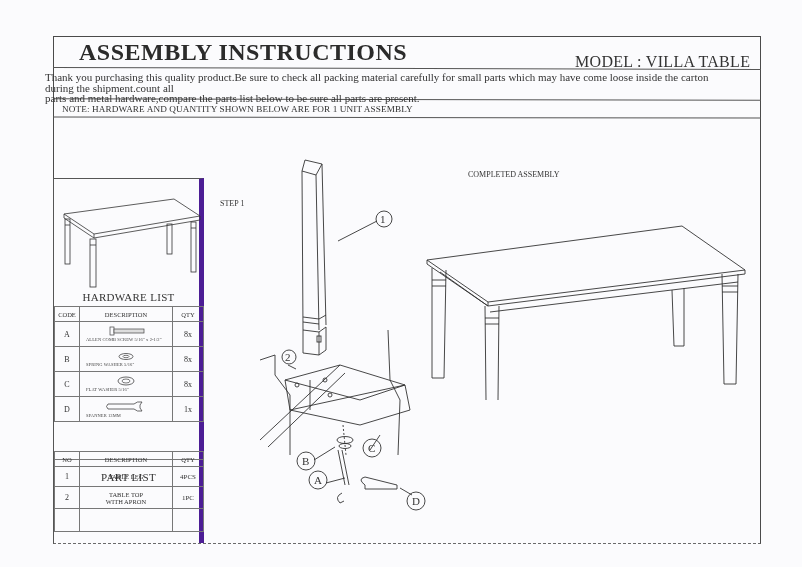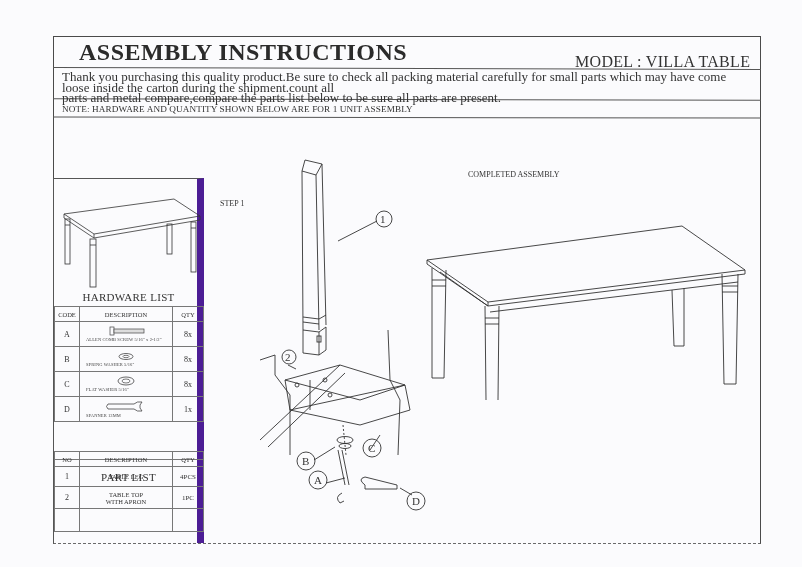--- a/index.html
+++ b/index.html
@@ -13,28 +13,28 @@
   }
   .hline { position:absolute; background:#555; height:1px; }
   .title {
     position:absolute; left:79px; top:39px; font-size:24px; font-weight:bold;
     letter-spacing:0.5px; color:#2b2b2b; white-space:nowrap;
   }
   .model {
     position:absolute; left:552px; top:53px; font-size:16px; color:#333; white-space:nowrap; letter-spacing:0.3px;margin-left:23px;
   }
   .intro {
-    position:absolute; left:62px; top:72px; width:690px; font-size:13px; line-height:10.5px; color:#333;
+    position:absolute; left:45px; top:72px; width:690px; font-size:11px; line-height:10.5px; color:#333;
   }
   .note {
     position:absolute; left:62px; top:104px; font-size:9.2px; color:#333; white-space:nowrap; letter-spacing:0.1px;
   }
   .side {
     position:absolute; left:53px; top:178px; width:151px; height:365px; box-sizing:border-box;
-    border-left:1px solid #555; border-right:7px solid #4c1d95; border-top:1px solid #555;
+    border-left:1px solid #555; border-right:5px solid #4c1d95; border-top:1px solid #555;
   }
   .thumb { position:absolute; left:0; top:0; width:149px; height:110px; }
   .sec-title { position:absolute; left:0; width:149px; text-align:center; font-size:11px; color:#333; letter-spacing:0.3px; }
   table.list { position:absolute; left:0; width:150px; border-collapse:collapse; font-size:6.5px; color:#333; }
   table.list td, table.list th { border:1px solid #777; text-align:center; padding:0; font-weight:normal; }
   table.list th { height:14px; font-size:6.5px; }
   .code { width:24px; font-size:8px !important; }
   .qty { width:30px; font-size:8px !important; }
   .desc-label { display:block; font-size:4.5px; letter-spacing:0.1px; text-align:left; padding-left:6px; color:#444; }
   .step-label { position:absolute; left:220px; top:167px; font-size:8px; color:#333; white-space:nowrap;margin-top:32px; }
@@ -48,21 +48,21 @@
 <div class="page"></div>
 <div class="hline" style="left:53px;top:68px;width:708px;transform:rotate(0.15deg);"></div>
 <div class="hline" style="left:53px;top:99px;width:708px;transform:rotate(0.12deg);"></div>
 <div class="hline" style="left:53px;top:117px;width:708px;transform:rotate(0.1deg);"></div>
 
 <div class="title">ASSEMBLY INSTRUCTIONS</div>
 <div class="model">MODEL : VILLA TABLE</div>
 
 <div class="intro">
   <div>Thank you purchasing this quality product.Be sure to check all packing material carefully for small parts which may have come loose inside the carton during the shipment.count all</div>
-  <div>parts and metal compare,compare the parts list below to be sure all parts are present.</div>
+  <div>parts and metal hardware,compare the parts list below to be sure all parts are present.</div>
 </div>
 <div class="note">NOTE: HARDWARE AND QUANTITY SHOWN BELOW ARE FOR 1 UNIT ASSEMBLY</div>
 
 <div class="side">
   <svg class="thumb" width="149" height="110" viewBox="0 0 149 110">
     <g fill="none" stroke="#333" stroke-width="0.8">
       <polygon points="10,35 120,20 146,37 40,55"></polygon>
       <polyline points="10,35 10,39 40,59 146,41 146,37"></polyline>
       <line x1="40" y1="55" x2="40" y2="59"></line>
       <rect x="11" y="40" width="5" height="45"></rect>

